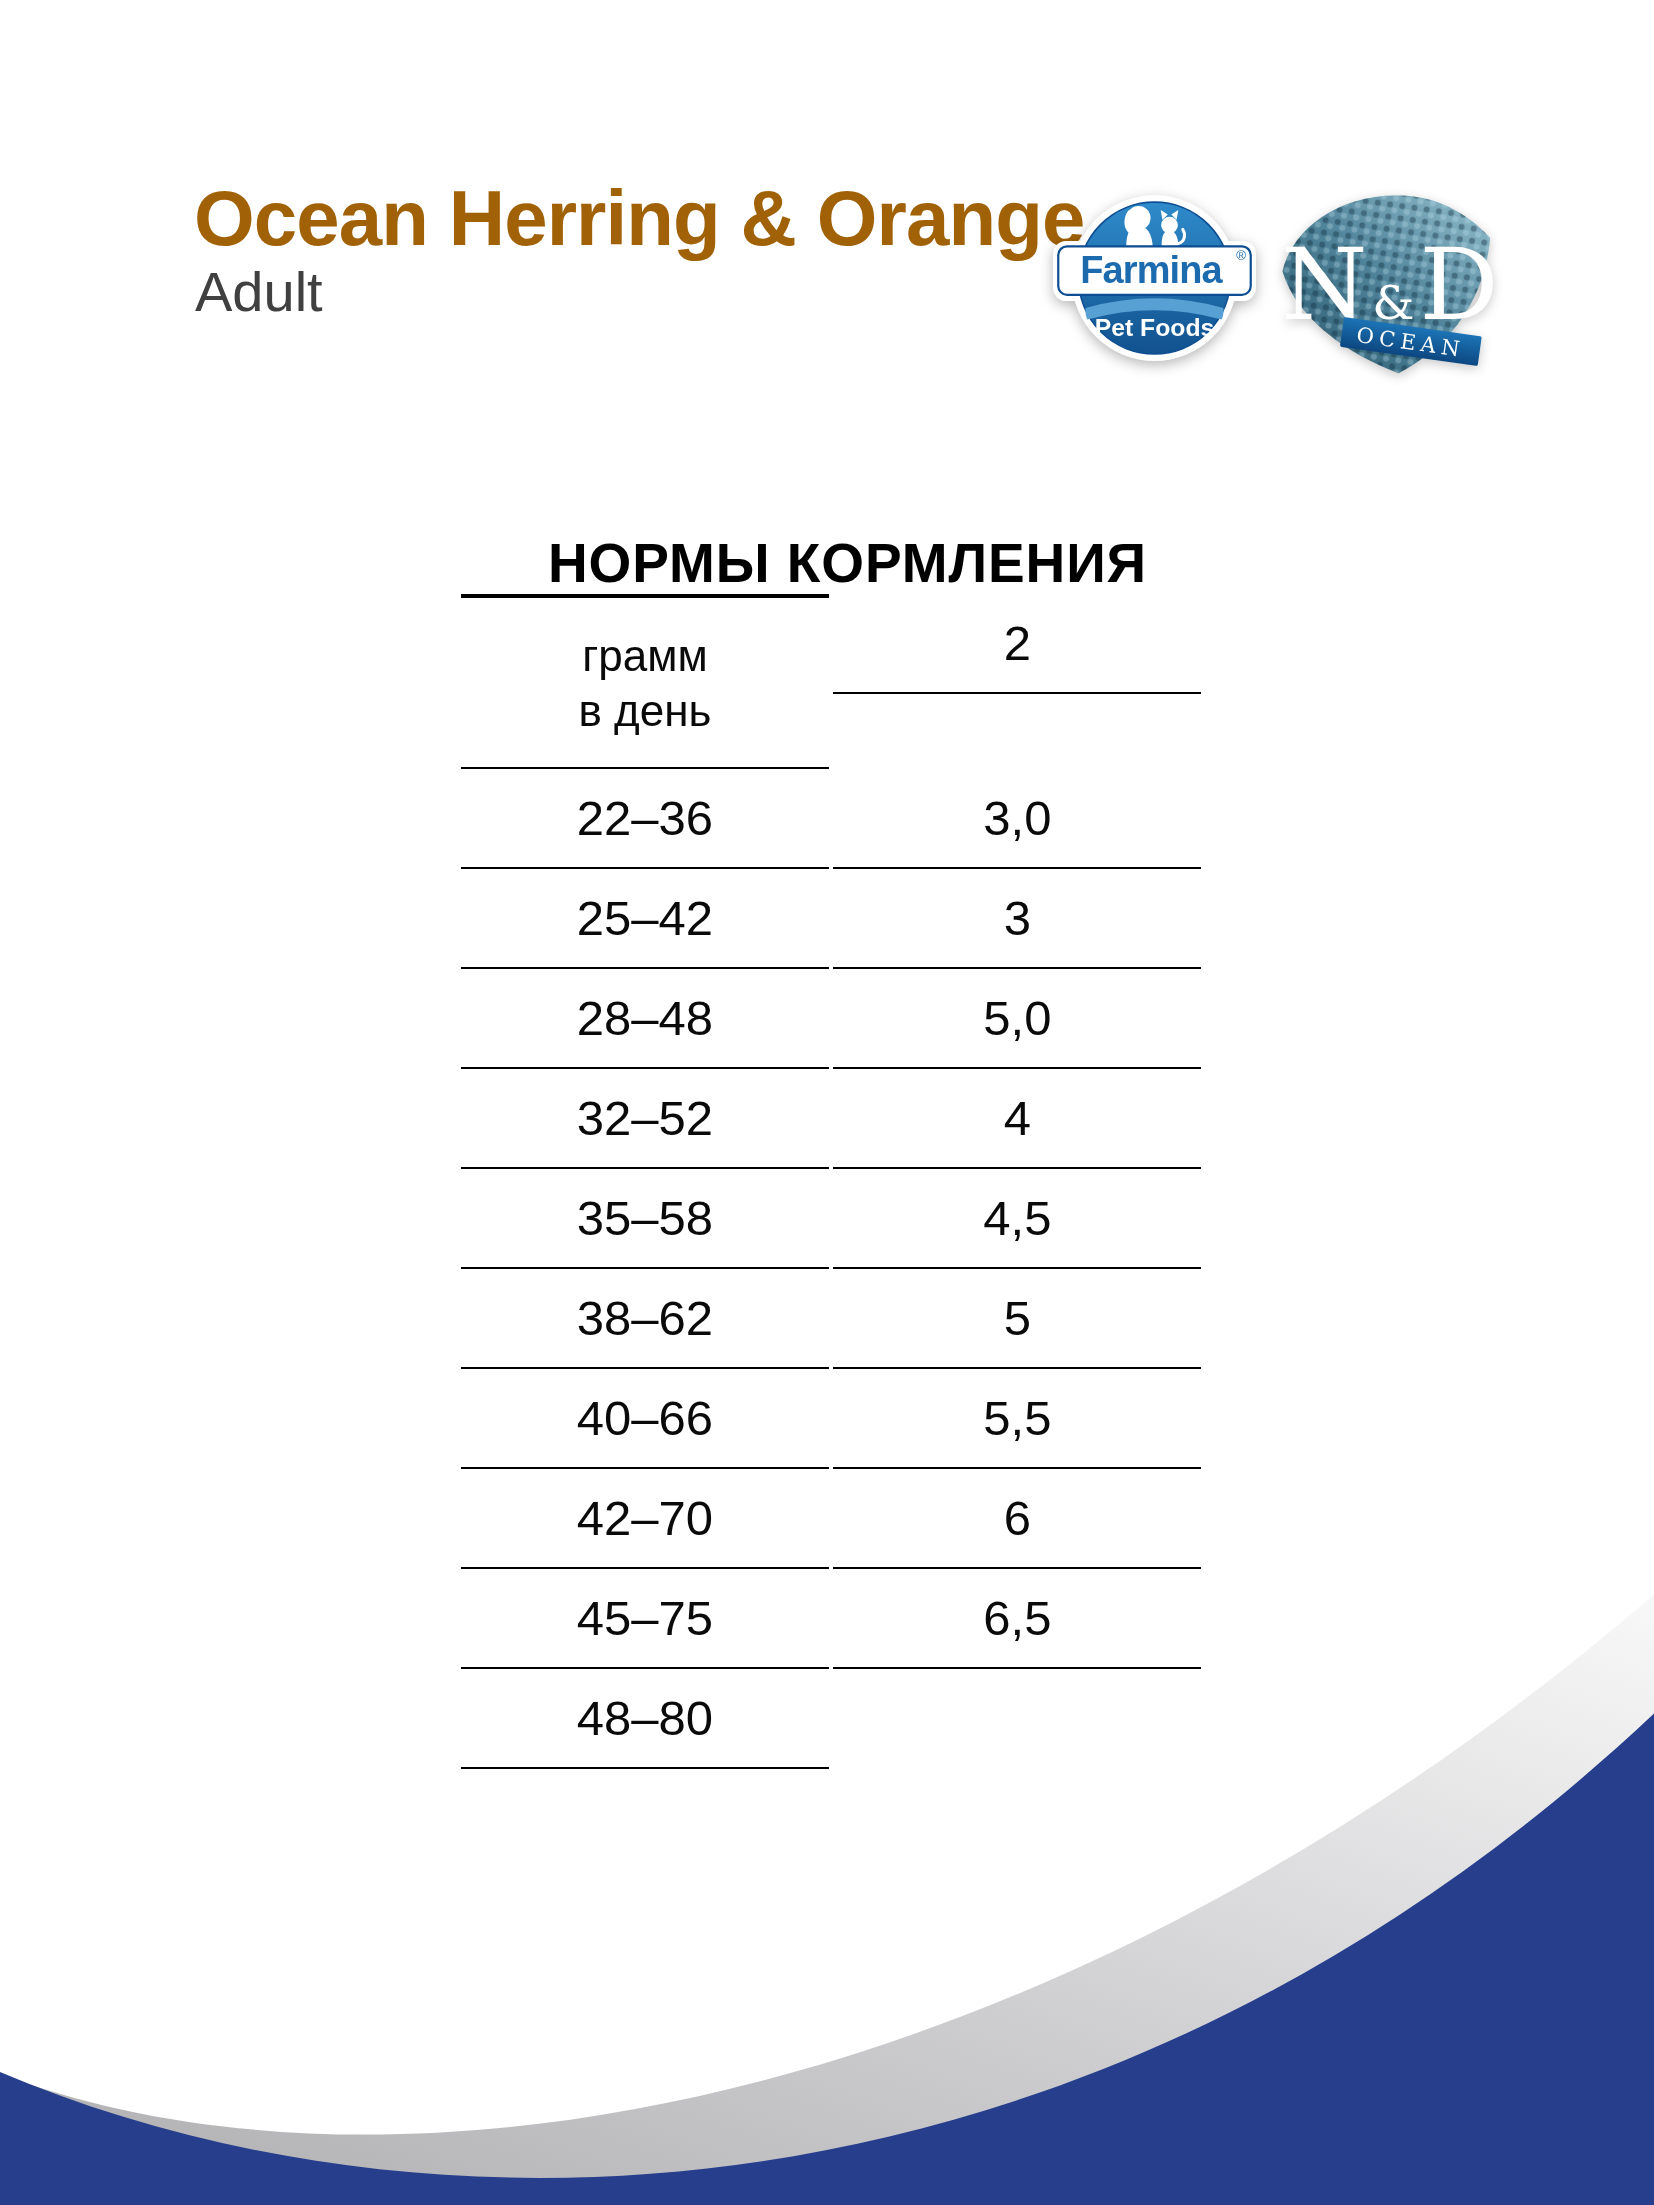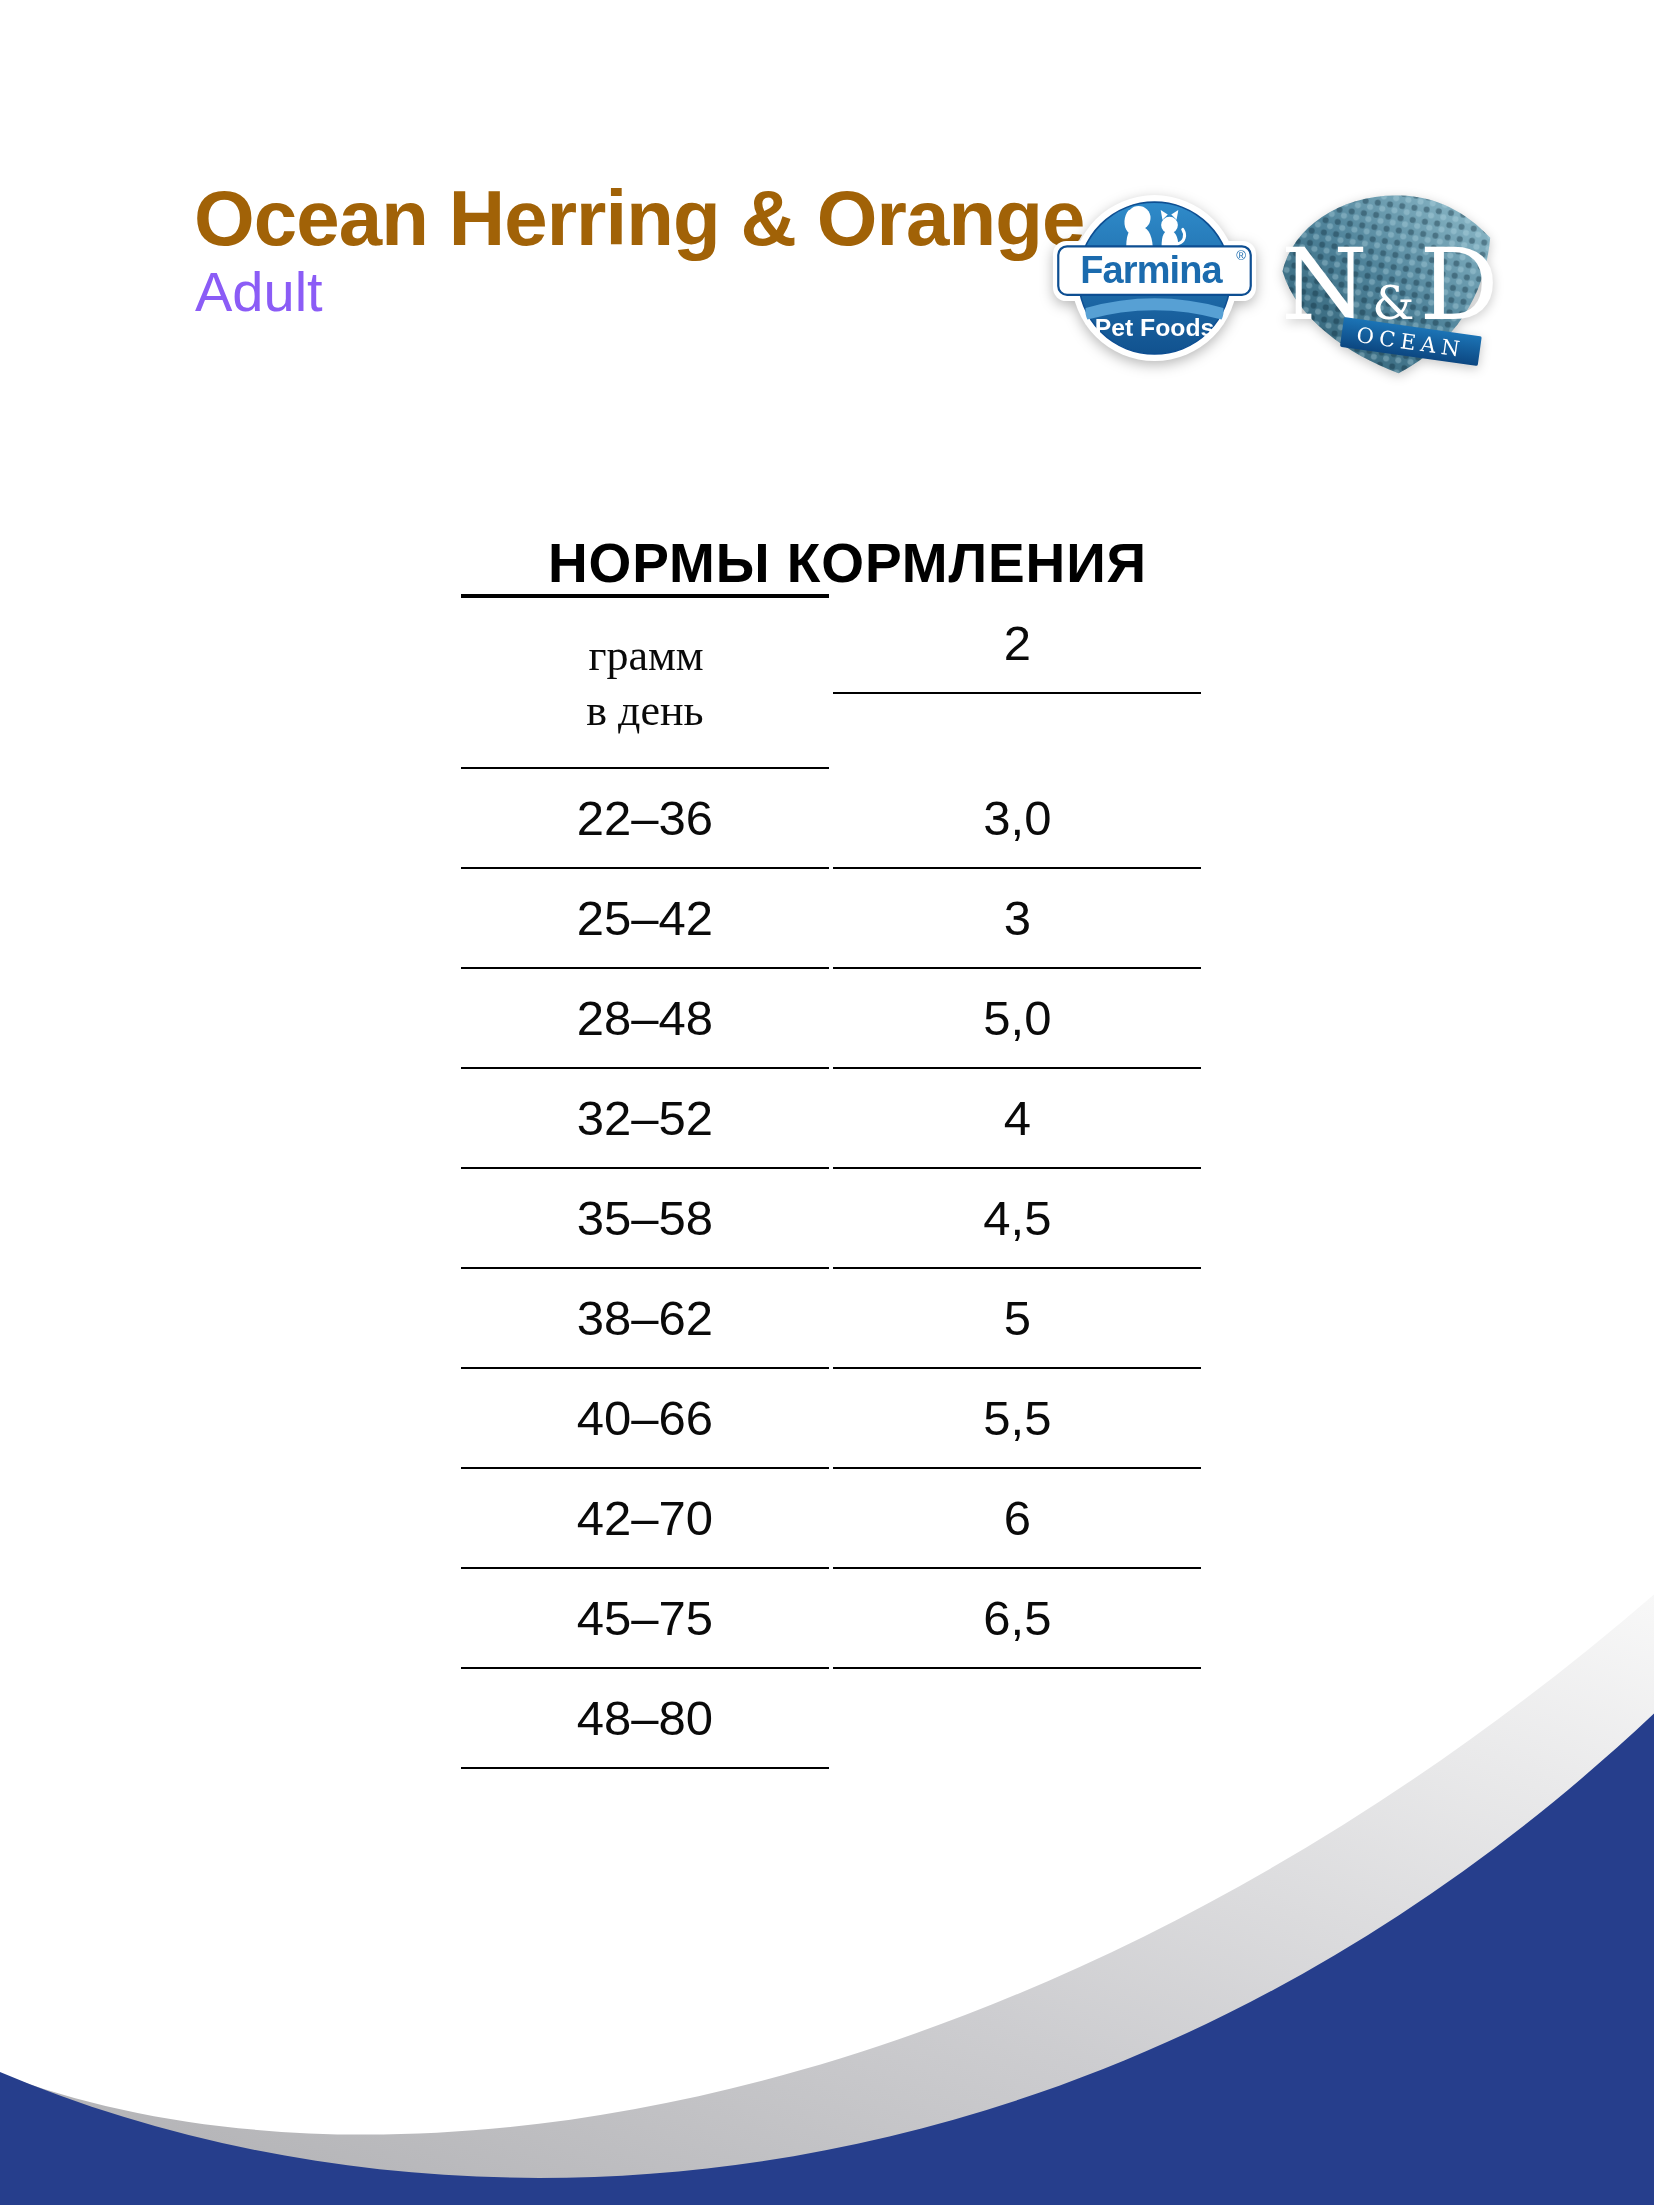--- a/index.html
+++ b/index.html
@@ -12,21 +12,21 @@
   }
   
   .product-title{
     position:absolute;left:194px;top:179px;margin:0;
     font-size:78px;font-weight:700;letter-spacing:-0.9px;line-height:1;
     color:#a16207;white-space:nowrap;
   }
   .product-subtitle{
     position:absolute;left:195px;top:264px;margin:0;
     font-size:56px;font-weight:400;line-height:1;
-    color:#8b5cf6;white-space:nowrap;
+    color:#404040;white-space:nowrap;
   }
   .logo-farmina{
     position:absolute;left:1052px;top:188px;width:205px;height:181px;
     filter:drop-shadow(0 4.4px 6.2px rgba(0,0,0,.28));
   }
   .logo-nd{
     position:absolute;left:1277px;top:185px;width:231px;height:213px;
     filter:drop-shadow(0 3.5px 5.3px rgba(0,0,0,.22));
   }
   
@@ -42,21 +42,21 @@
   }
   .ftable .cell{
     border-bottom:2.6px solid #000;
     display:flex;align-items:center;justify-content:center;
     box-sizing:content-box;
   }
   .ftable .hc{
     height:169px;border-top:4.4px solid #000;
     font-size:44px;font-weight:400;
   }
-  .grams-lines{text-align:right;line-height:55px;font-family:Liberation Serif, serif;}
+  .grams-lines{text-align:center;line-height:55px;}
   .grams-lines span{display:block;}
   .ftable .val{
     height:98px;font-size:49px;font-weight:300;font-stretch:condensed;
   }
   
   .swoosh{position:absolute;left:0;top:0;width:1654px;height:2206px;pointer-events:none;}
 </style>
 </head>
 <body>
 

